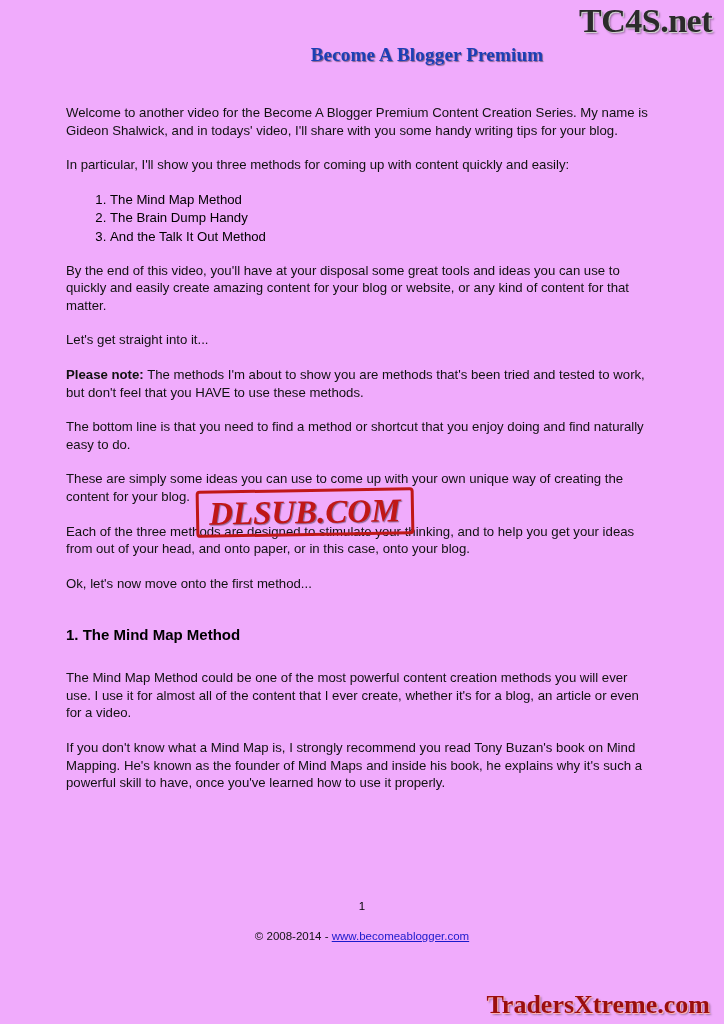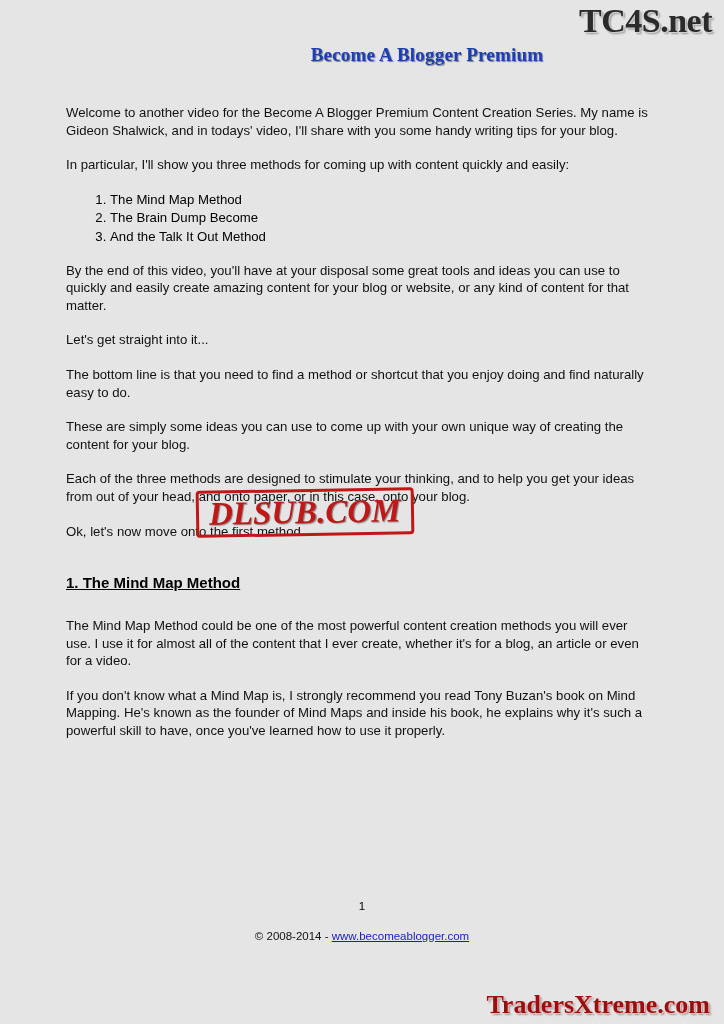--- a/index.html
+++ b/index.html
@@ -12,21 +12,21 @@
     height: 1024px;
     position: relative;
     font-family: "Liberation Sans", sans-serif;
     color: #000000;
     overflow: hidden;
   }
 
   .page {
     position: absolute;
     inset: 0;
-    background: #e5e5e5;
+    background: #f0abfc;
   }
 
   
   .wm-tc4s {
     position: absolute;
     top: 2px;
     right: 12px;
     font-family: "Liberation Serif", serif;
     font-weight: bold;
     font-size: 34px;
@@ -96,21 +96,20 @@
     font-size: 17px;
     font-weight: bold;
     margin: 0 0 28px 0;
     letter-spacing: 0.1px;
   }
 
   h2.section {
     font-size: 15px;
     font-weight: bold;
     margin: 34px 0 26px 0;
-    text-decoration: underline;
   }
 
   p {
     font-size: 13.2px;
     line-height: 17.6px;
     margin: 0 0 17px 0;
     color: #111;
   }
 
   ol.methods {
@@ -159,28 +158,29 @@
 
   <div class="content">
 
 
     <p>Welcome to another video for the Become A Blogger Premium Content Creation Series. My name is Gideon Shalwick, and in todays' video, I'll share with you some handy writing tips for your blog.</p>
 
     <p>In particular, I'll show you three methods for coming up with content quickly and easily:</p>
 
     <ol class="methods">
       <li>The Mind Map Method</li>
-      <li>The Brain Dump Become</li>
+      <li>The Brain Dump Handy</li>
       <li>And the Talk It Out Method</li>
     </ol>
 
     <p>By the end of this video, you'll have at your disposal some great tools and ideas you can use to quickly and easily create amazing content for your blog or website, or any kind of content for that matter.</p>
 
     <p>Let's get straight into it...</p>
 
+    <p><span class="bold">Please note:</span><span> The methods I'm about to show you are methods that's been tried and tested to work, but don't feel that you HAVE to use these methods.</span></p>
 
     <p>The bottom line is that you need to find a method or shortcut that you enjoy doing and find naturally easy to do.</p>
 
     <p>These are simply some ideas you can use to come up with your own unique way of creating the content for your blog.</p>
 
     <p>Each of the three methods are designed to stimulate your thinking, and to help you get your ideas from out of your head, and onto paper, or in this case, onto your blog.</p>
 
     <p>Ok, let's now move onto the first method...</p>
 
     <h2 class="section">1. The Mind Map Method</h2>

